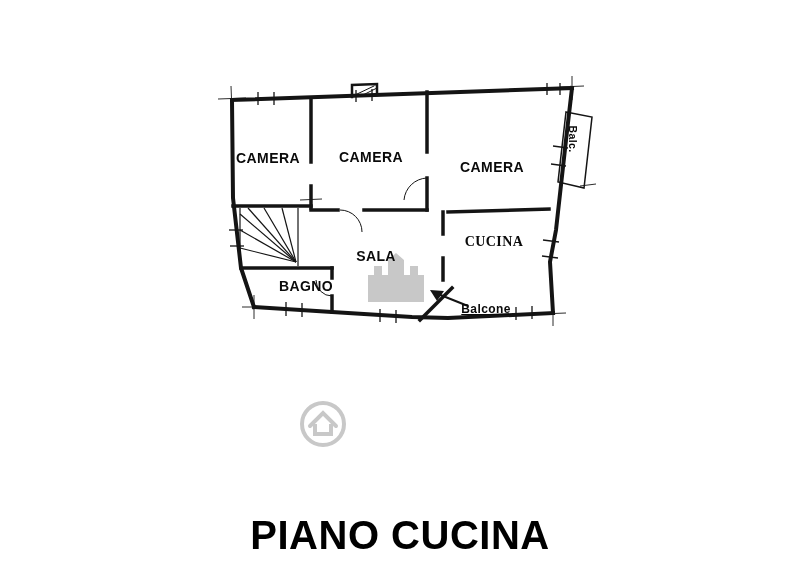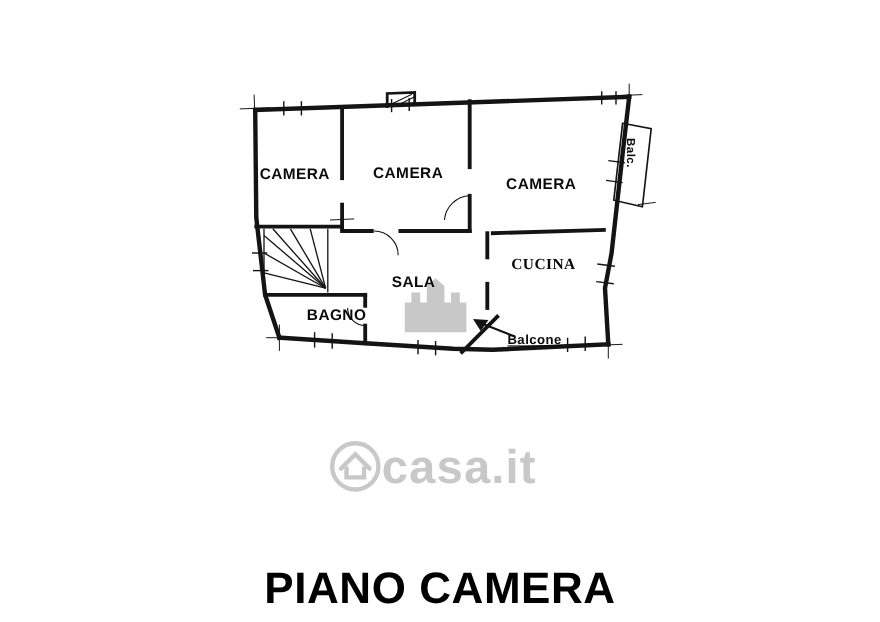--- a/index.html
+++ b/index.html
@@ -164,17 +164,16 @@
 
   <div class="label" style="left:268px; top:158px;">CAMERA</div>
   <div class="label" style="left:371px; top:157px;">CAMERA</div>
   <div class="label" style="left:492px; top:167px;">CAMERA</div>
   <div class="label" style="left:494px; top:242px;font-family:Liberation Serif, serif;">CUCINA</div>
   <div class="label" style="left:376px; top:256px;">SALA</div>
   <div class="label" style="left:306px; top:286px;">BAGNO</div>
   <div class="label small" style="left:486px; top:309px;text-decoration:underline;">Balcone</div>
   <div class="label tiny" style="left:573px; top:139px;">Balc.</div>
 
-  <div class="watermark-text">casa.it</div>
 
-  <div class="floor-title">PIANO CAMERA</div>
+  <div class="floor-title">PIANO CUCINA</div>
 
 </div>
 
 </body></html>

